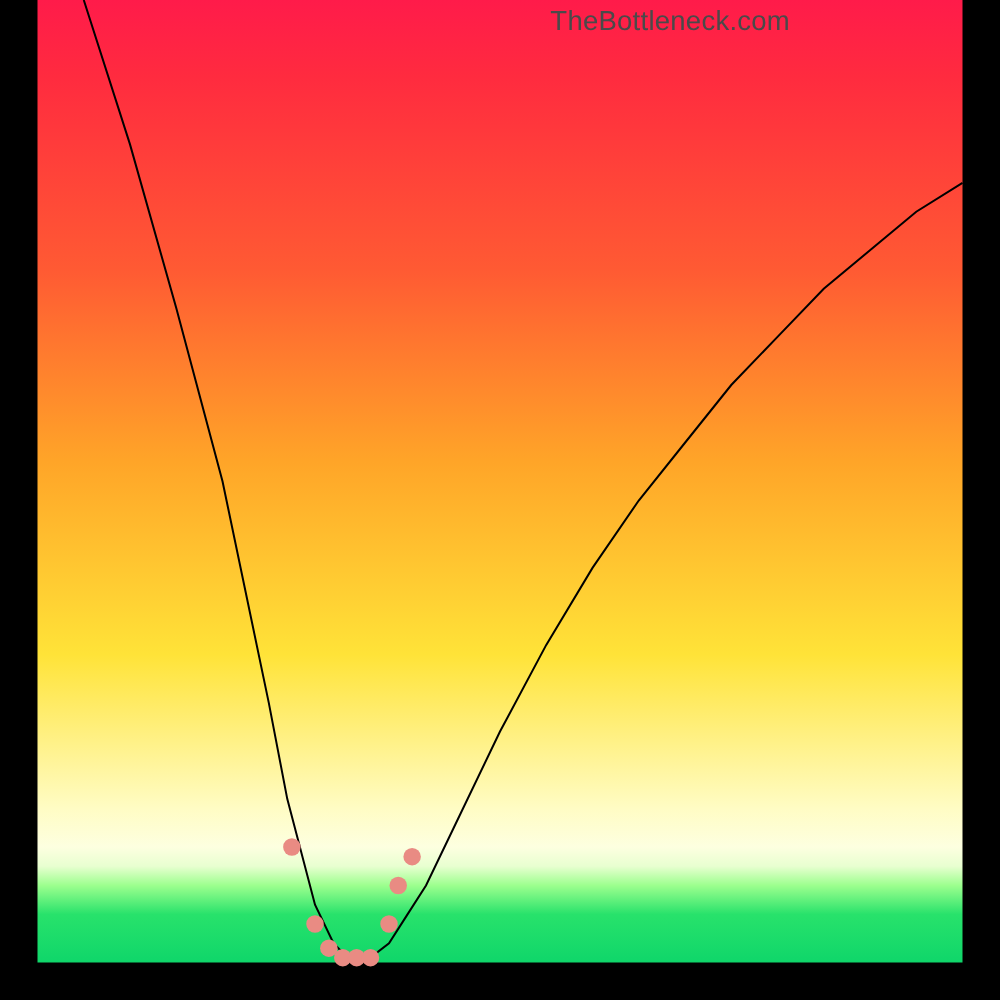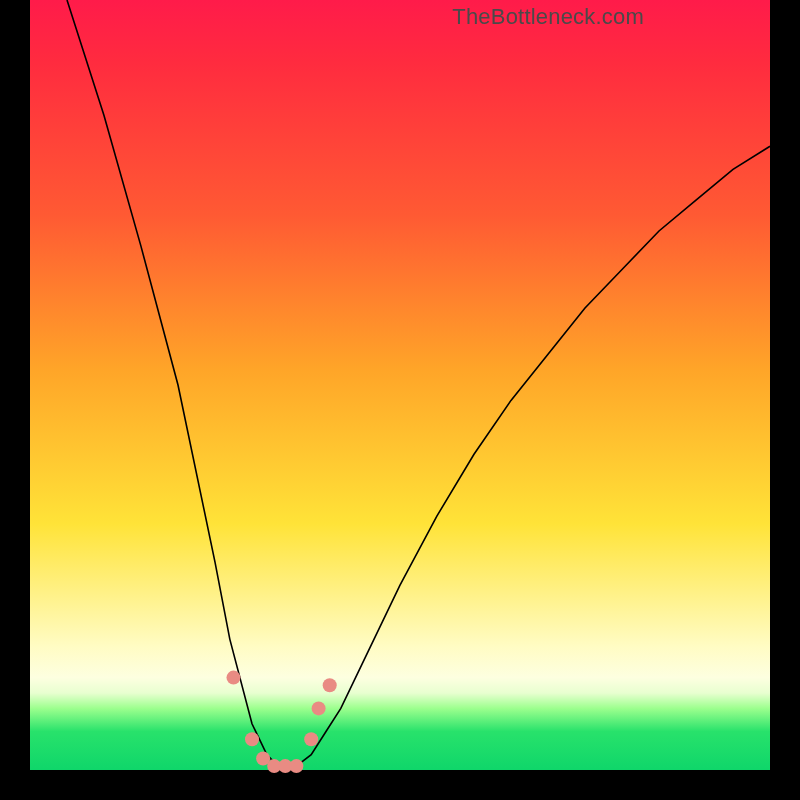--- a/index.html
+++ b/index.html
@@ -11,21 +11,20 @@
     overflow: hidden;
     font-family: Arial, Helvetica, sans-serif;
   }
   .frame {
     position: absolute;
     top: 0;
     left: 0;
     width: 640px;
     height: 800px;
     background: #000;
-    padding-left: 12px;
   }
   .plot-area {
     position: absolute;
     
     left: 30px;
     top: 0;
     width: 740px;
     height: 770px;
   }
   .gradient {

